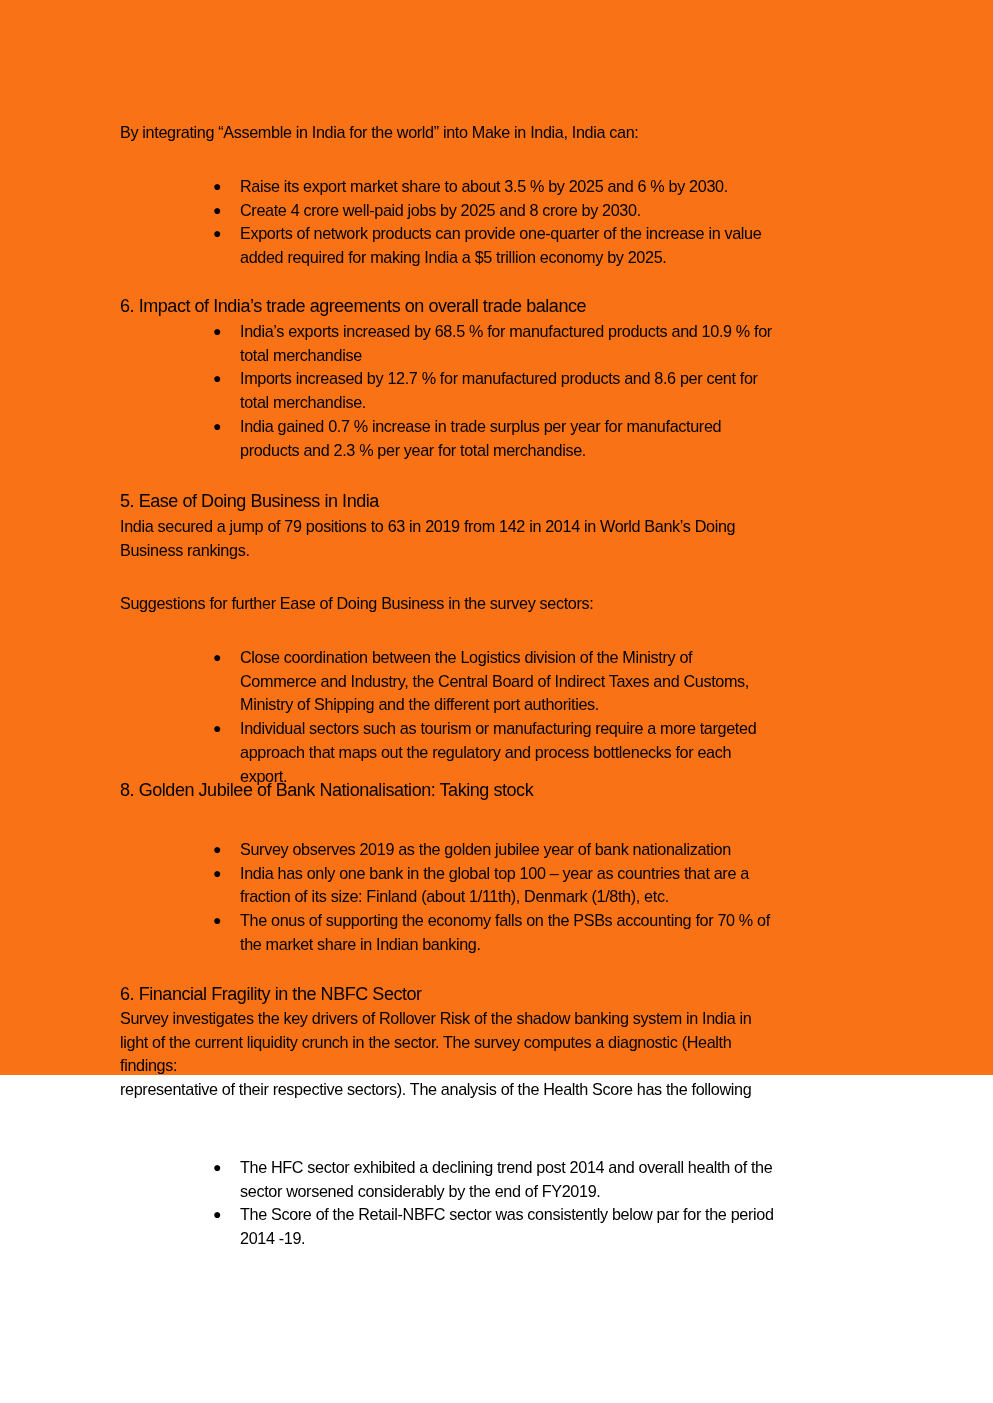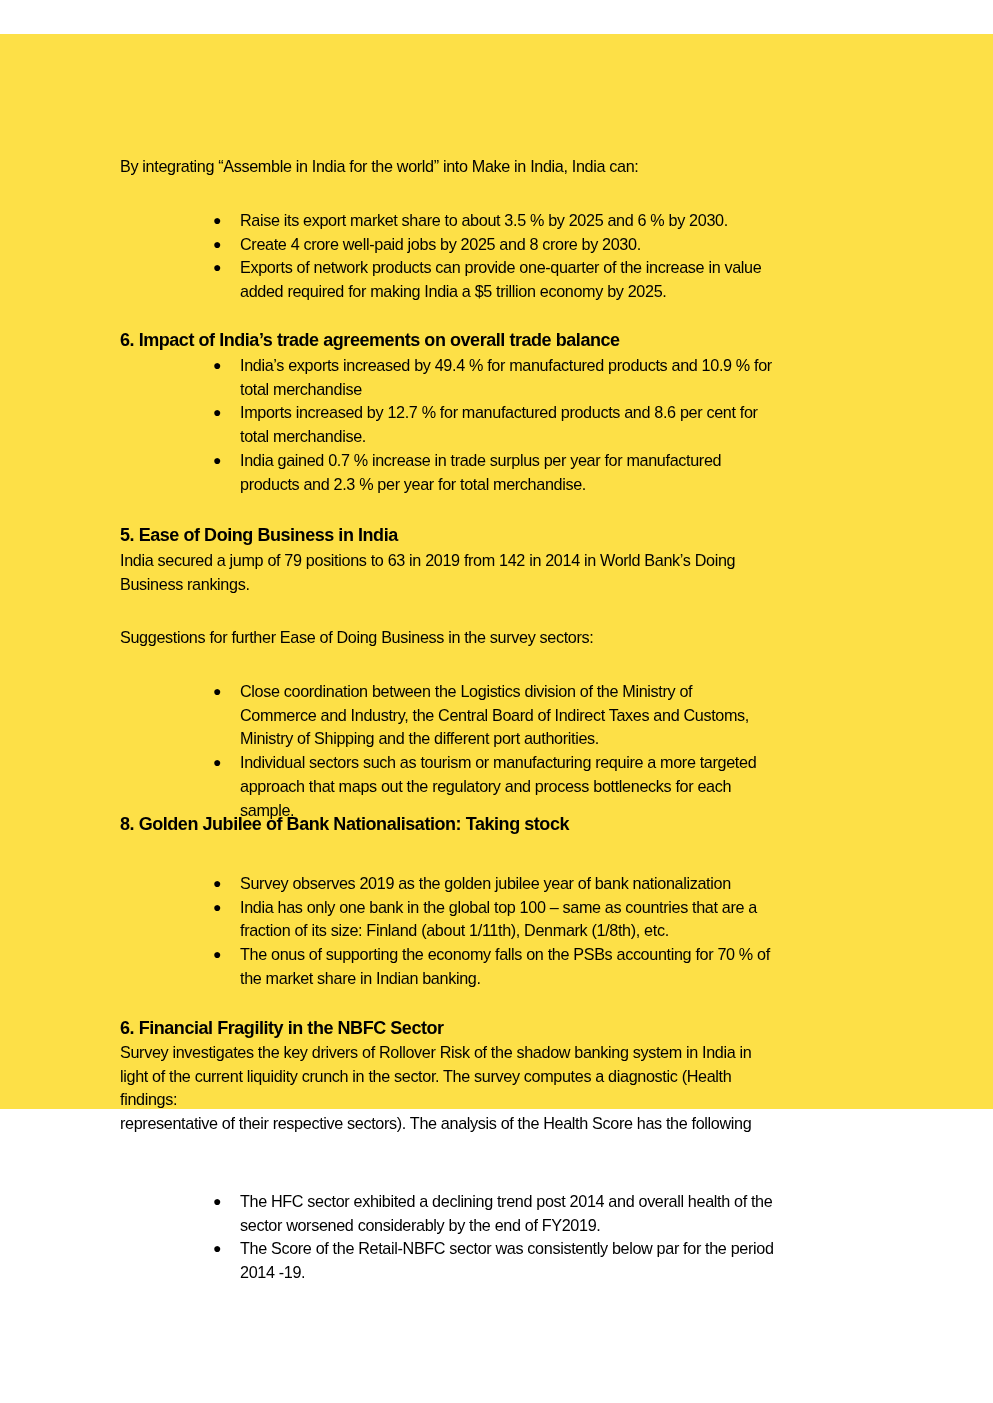--- a/index.html
+++ b/index.html
@@ -1,30 +1,29 @@
 <!DOCTYPE html>
 <html><head>
   <meta charset="utf-8">
   <style>
     html, body { margin: 0; padding: 0; background: #ffffff; }
     body { width: 993px; height: 1403px; position: relative; overflow: hidden; }
     .page {
       position: absolute; left: 0; top: 0; width: 993px; height: 1075px;
-      background: #fde047; color: #000000;
+      background: #f97316; color: #000000;
       font-family: "Liberation Sans", sans-serif;
-      margin-top: 34px;
     }
     .p {
       position: absolute; left: 120px; width: 760px;
       font-size: 16.2px; line-height: 23.7px; letter-spacing: -0.35px;
       white-space: nowrap;
     }
     .h {
       position: absolute; left: 120px; width: 760px;
-      font-size: 18px; line-height: 24px; font-weight: bold; letter-spacing: -0.45px;
+      font-size: 18px; line-height: 24px; font-weight: normal; letter-spacing: -0.45px;
       white-space: nowrap;
     }
     ul.bl {
       position: absolute; left: 0; margin: 0; padding: 0; list-style: none;
     }
     ul.bl li {
       position: relative; padding-left: 240px;
       font-size: 16.2px; line-height: 23.7px; letter-spacing: -0.35px;
       width: 640px;
     }
@@ -64,21 +63,21 @@
         <span class="line">added required for making India a $5 trillion economy by 2025.</span>
       </span>
     </li>
   </ul>
 
   <div class="h" style="top:294px;">6. Impact of India’s trade agreements on overall trade balance</div>
   <ul class="bl" style="top:320px;">
     <li>
       <span class="bullet">●</span>
       <span class="txt">
-        <span class="line">India’s exports increased by 49.4 % for manufactured products and 10.9 % for</span>
+        <span class="line">India’s exports increased by 68.5 % for manufactured products and 10.9 % for</span>
         <span class="line">total merchandise</span>
       </span>
     </li>
     <li>
       <span class="bullet">●</span>
       <span class="txt">
         <span class="line">Imports increased by 12.7 % for manufactured products and 8.6 per cent for</span>
         <span class="line">total merchandise.</span>
       </span>
     </li>
@@ -104,37 +103,37 @@
         <span class="line">Close coordination between the Logistics division of the Ministry of</span>
         <span class="line">Commerce and Industry, the Central Board of Indirect Taxes and Customs,</span>
         <span class="line">Ministry of Shipping and the different port authorities.</span>
       </span>
     </li>
     <li>
       <span class="bullet">●</span>
       <span class="txt">
         <span class="line">Individual sectors such as tourism or manufacturing require a more targeted</span>
         <span class="line">approach that maps out the regulatory and process bottlenecks for each</span>
-        <span class="line">sample.</span>
+        <span class="line">export.</span>
       </span>
     </li>
   </ul>
 
   <div class="h" style="top:778px;">8. Golden Jubilee of Bank Nationalisation: Taking stock</div>
   <ul class="bl" style="top:838px;">
     <li>
       <span class="bullet">●</span>
       <span class="txt">
           <span class="line">Survey observes 2019 as the golden jubilee year of bank nationalization</span>
         </span>
     </li>
     <li>
       <span class="bullet">●</span>
       <span class="txt">
-        <span class="line">India has only one bank in the global top 100 – same as countries that are a</span>
+        <span class="line">India has only one bank in the global top 100 – year as countries that are a</span>
         <span class="line">fraction of its size: Finland (about 1/11th), Denmark (1/8th), etc.</span>
       </span>
     </li>
     <li>
       <span class="bullet">●</span>
       <span class="txt">
         <span class="line">The onus of supporting the economy falls on the PSBs accounting for 70 % of</span>
         <span class="line">the market share in Indian banking.</span>
       </span>
     </li>

